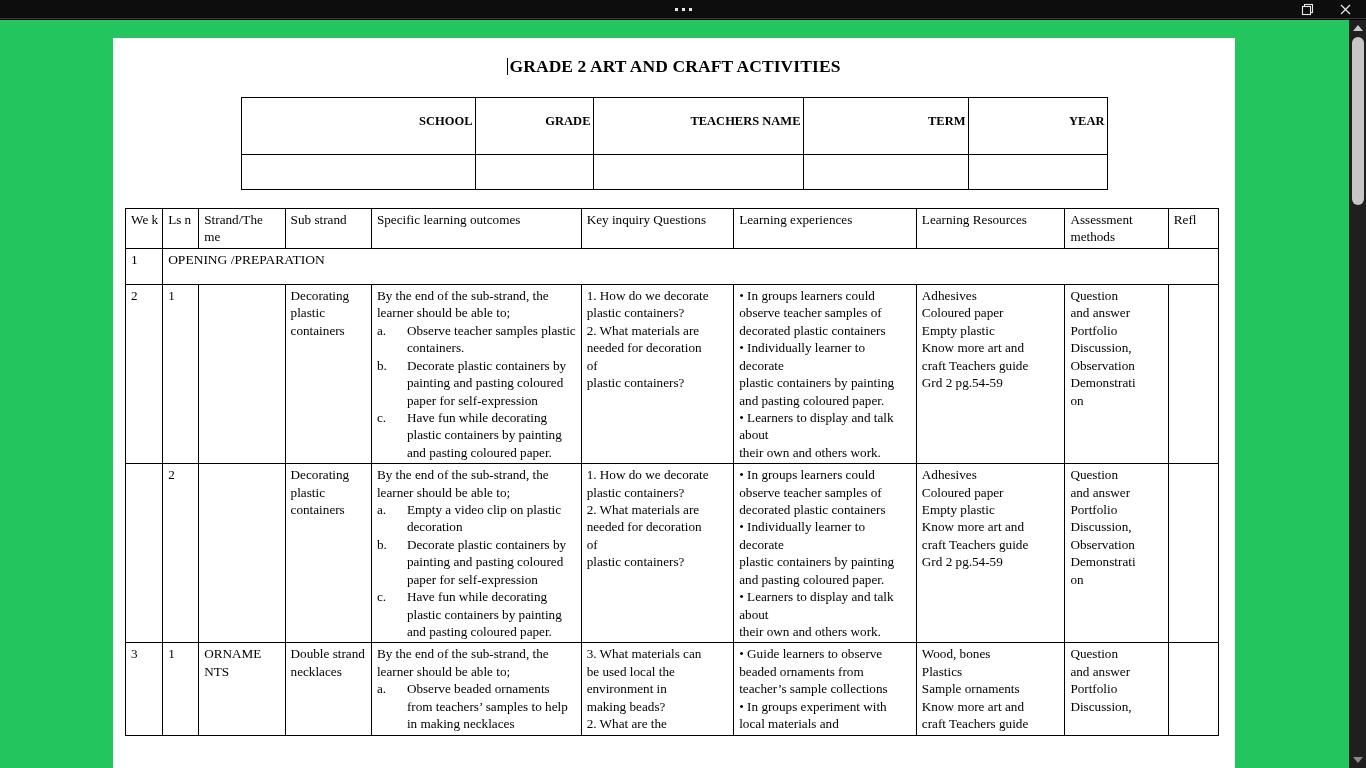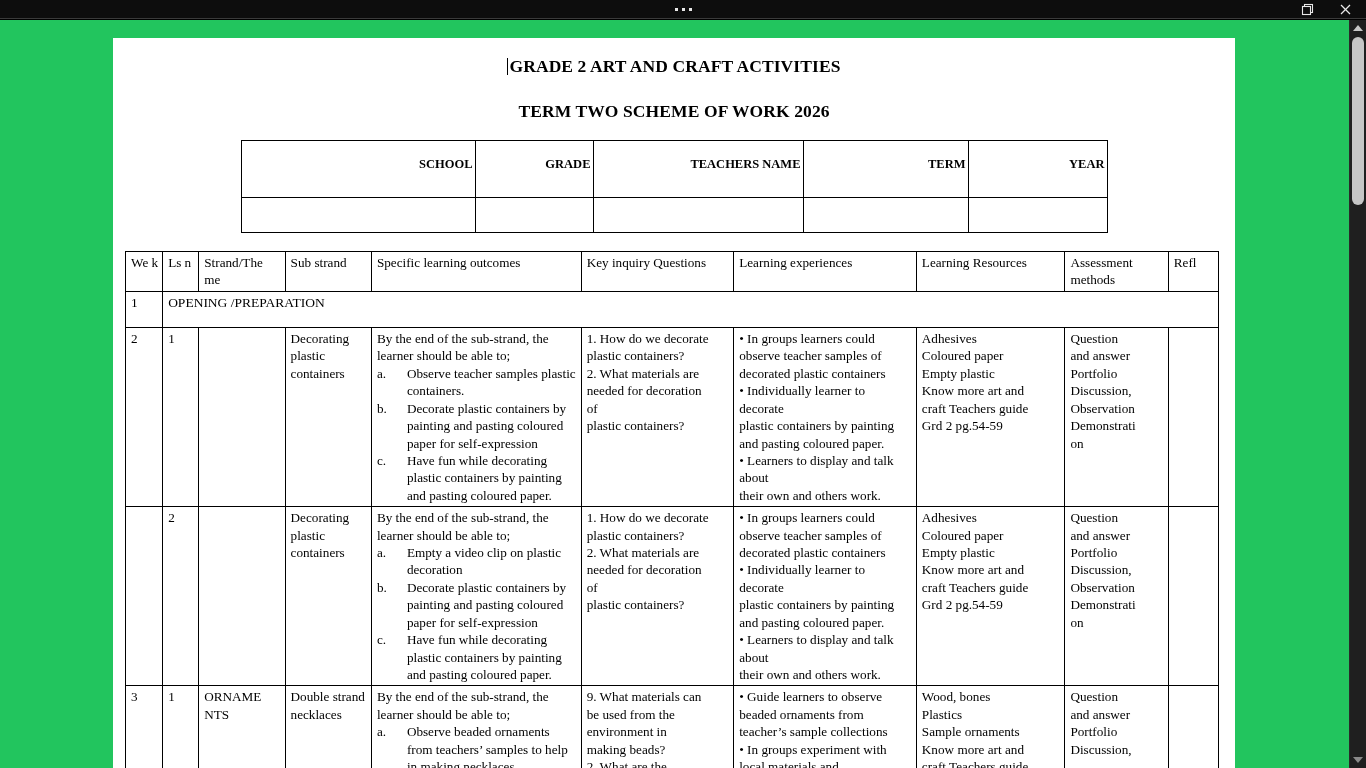--- a/index.html
+++ b/index.html
@@ -213,21 +213,20 @@
     </svg>
   </div>
 </div>
 
 <div id="viewer">
 
   <div id="page">
 
     <div class="doc-title t1"><span id="caret"></span><span>GRADE 2 ART AND CRAFT ACTIVITIES</span></div>
 
-    <div class="doc-title t2">TERM TWO SCHEME OF WORK 2026</div>
 
     <table id="info-table">
       <tbody>
         <tr>
           <td style="width:234px">SCHOOL</td>
           <td style="width:118px">GRADE</td>
           <td style="width:210px">TEACHERS NAME</td>
           <td style="width:165px">TERM</td>
           <td style="width:139px">YEAR</td>
         </tr>
@@ -383,22 +382,22 @@
               <td class="bold">1</td>
               <td class="bold">ORNAME NTS</td>
               <td class="ctr-bold">Double strand necklaces</td>
               <td>
                 <div class="lead">By the end of the sub-strand, the learner should be able to;</div>
                 <ul class="outcome-list">
                   <li><span class="mk">a.</span><span>Observe beaded ornaments from teachers’   samples to help in making necklaces</span></li>
                 </ul>
               </td>
               <td>
-                <div>9. What materials can</div>
-                <div>be used from the</div>
+                <div>3. What materials can</div>
+                <div>be used local the</div>
                 <div>environment in</div>
                 <div>making beads?</div>
                 <div>2. What are the</div>
               </td>
               <td>
                 <div>• Guide learners to observe</div>
                 <div>beaded ornaments from</div>
                 <div>teacher’s sample collections</div>
                 <div>• In groups experiment with</div>
                 <div>local materials and</div>

